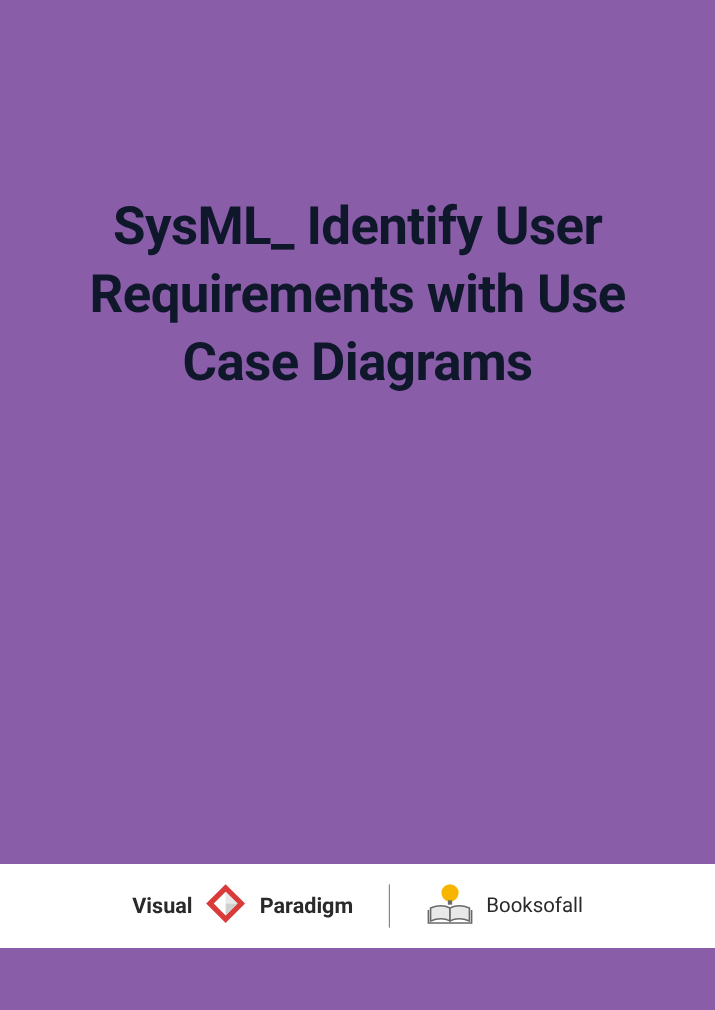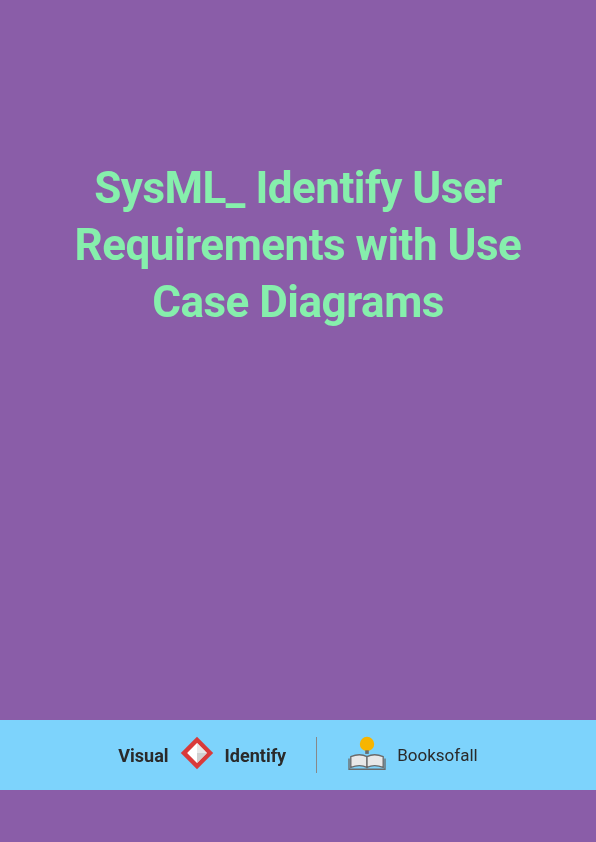--- a/index.html
+++ b/index.html
@@ -20,33 +20,33 @@
       display: flex;
       flex-direction: column;
       position: relative;
     }
     .title-area {
       flex: 1;
       padding: 160px 50px 0 50px;
       text-align: center;
     }
     .title {
-      color: #86efac;
+      color: #0f172a;
       font-size: 44px;
       font-weight: 700;
       line-height: 1.3;
       letter-spacing: -0.5px;
     }
     .footer-band {
       position: absolute;
       bottom: 52px;
       left: 0;
       width: 100%;
       height: 70px;
-      background: #7dd3fc;
+      background: #ffffff;
       display: flex;
       align-items: center;
       justify-content: center;
       gap: 30px;
     }
     .logo-group {
       display: flex;
       align-items: center;
       gap: 10px;
     }
@@ -87,21 +87,21 @@
     <div class="logo-group">
       <span class="vp-text">Visual</span>
       <span>
         <svg class="vp-diamond" viewBox="0 0 40 40">
           <polygon points="20,2 38,20 20,38 2,20" fill="#d93a3a"></polygon>
           <polygon points="20,9 31,20 20,31 9,20" fill="#ffffff"></polygon>
           <polygon points="20,9 31,20 20,20" fill="#e8e8e8"></polygon>
           <polygon points="20,20 31,20 20,31" fill="#d0d0d0"></polygon>
         </svg>
       </span>
-      <span class="vp-text light">Identify</span>
+      <span class="vp-text light">Paradigm</span>
     </div>
 
     <div class="divider"></div>
 
     <div class="logo-group">
       <span>
         <svg class="book-icon" viewBox="0 0 44 40">
           <circle cx="22" cy="10" r="8" fill="#f7b500"></circle>
           <rect x="20" y="17" width="4" height="4" fill="#6a6a6a"></rect>
           <path d="M 4 24 Q 14 20 22 24 L 22 36 Q 14 32 4 36 Z" fill="#e8e8e8" stroke="#6a6a6a" stroke-width="1.5"></path>

